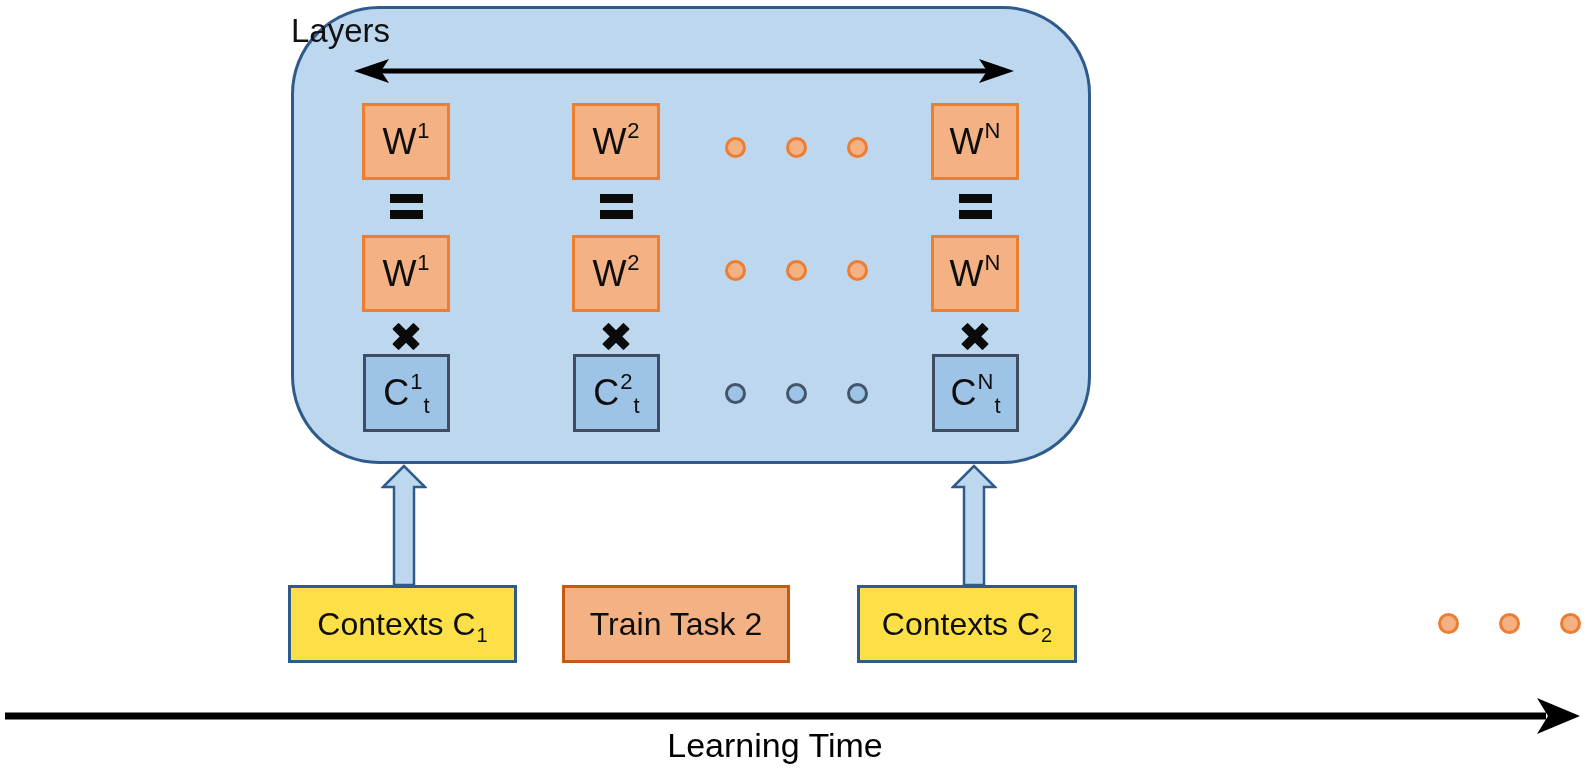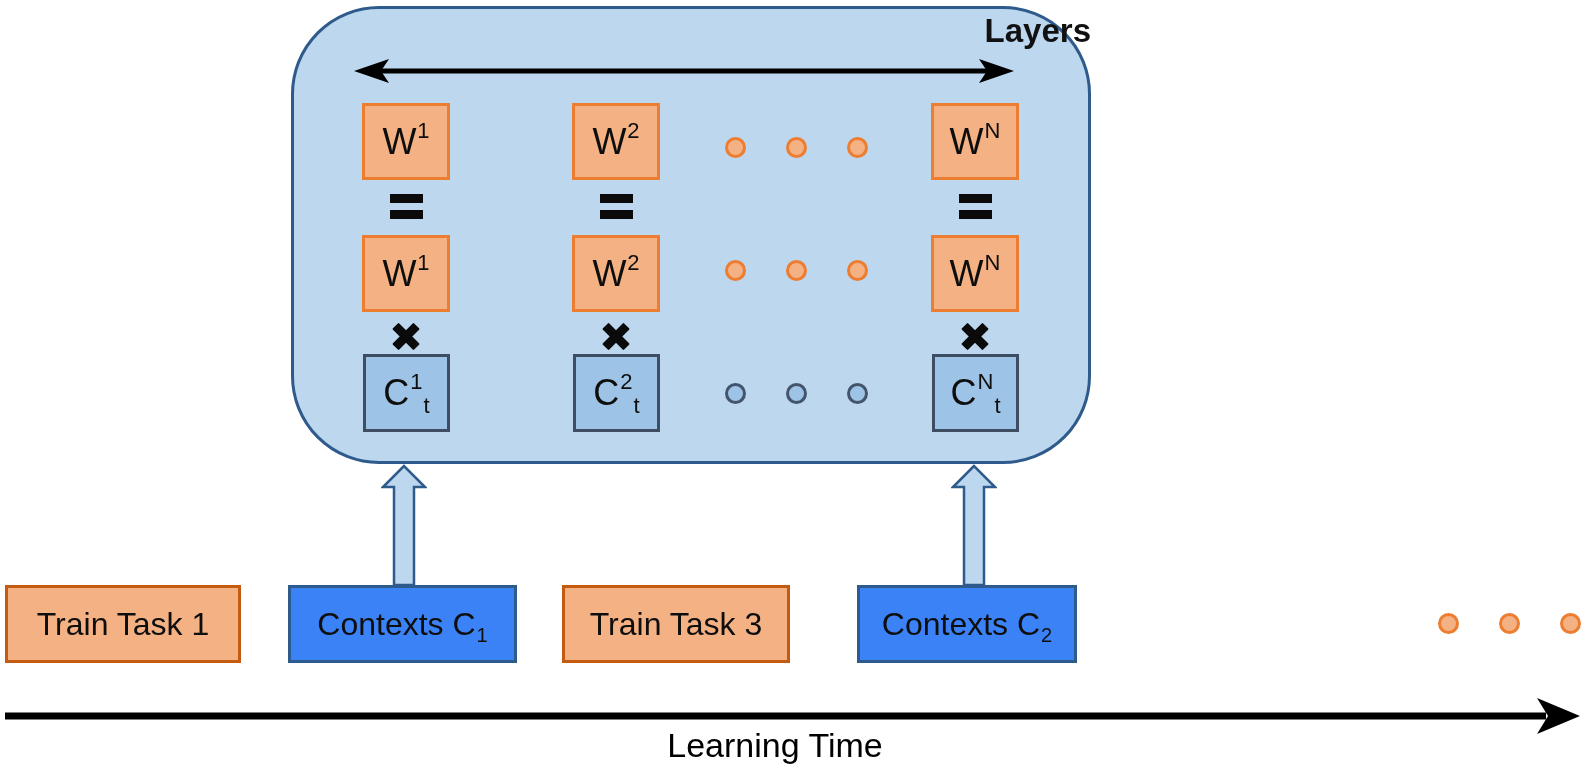--- a/index.html
+++ b/index.html
@@ -7,21 +7,21 @@
     position:relative; width:1585px; height:782px; background:#ffffff;
     font-family:"Liberation Sans", sans-serif; color:#0e0e0e; overflow:hidden;
   }
   
   .layers-panel {
     position:absolute; left:291px; top:6px; width:794px; height:452px;
     background:#BDD7EE; border:3px solid #2E5B8C; border-radius:88px;
   }
   .layers-title {
     position:absolute; left:291px; top:12px; width:800px;
-    text-align:right; font-size:33px; color:#111;font-weight:bold;
+    text-align:left; font-size:33px; color:#111;
   }
   .abs { position:absolute; }
   
   .wbox {
     position:absolute; width:82px; height:71px;
     background:#F4B183; border:3px solid #ED7D31;
     display:flex; align-items:center; justify-content:center;
     font-size:36px; line-height:1;
   }
   
@@ -49,21 +49,21 @@
   .dot { position:absolute; width:15px; height:15px; border-radius:50%; border:3px solid; }
   .dot.orange { background:#F4B183; border-color:#ED7D31; }
   .dot.blue   { background:#9DC3E6; border-color:#44546A; }
   
   .tbox {
     position:absolute; top:585px; height:72px;
     border:3px solid; display:flex; align-items:center; justify-content:center;
     font-size:32px; line-height:1; white-space:nowrap;
   }
   .tbox.task { background:#F4B183; border-color:#C55A11; }
-  .tbox.ctx  { background:#3b82f6; border-color:#2E5B8C; }
+  .tbox.ctx  { background:#fde047; border-color:#2E5B8C; }
   .bsub { font-size:20px; position:relative; top:11px; margin-left:1px; }
   .axis-label {
     position:absolute; left:275px; top:726px; width:1000px;
     text-align:center; font-size:34px; color:#000000;
   }
   svg { display:block; }
 </style>
 </head>
 <body>
 
@@ -146,29 +146,26 @@
       <span class="sub">t</span>
   </div>
 
   <svg class="abs" style="left:381px;top:464px" width="46" height="123">
     <polygon points="23,2 2,23 13,23 13,121 33,121 33,23 44,23" fill="#BDD7EE" stroke="#2E5B8C" stroke-width="2.5" stroke-linejoin="miter"></polygon>
   </svg>
   <svg class="abs" style="left:951px;top:464px" width="46" height="123">
     <polygon points="23,2 2,23 13,23 13,121 33,121 33,23 44,23" fill="#BDD7EE" stroke="#2E5B8C" stroke-width="2.5" stroke-linejoin="miter"></polygon>
   </svg>
 
-  <div class="tbox task" style="left:5px;width:230px">
-    <span>Train Task 1</span>
-  </div>
   <div class="tbox ctx" style="left:288px;width:223px">
     <span>Contexts C</span>
       <span class="bsub">1</span>
   </div>
   <div class="tbox task" style="left:562px;width:222px">
-    <span>Train Task 3</span>
+    <span>Train Task 2</span>
   </div>
   <div class="tbox ctx" style="left:857px;width:214px">
     <span>Contexts C</span>
       <span class="bsub">2</span>
   </div>
 
   <div class="dot orange" style="left:1438px;top:613px"></div>
   <div class="dot orange" style="left:1499px;top:613px"></div>
   <div class="dot orange" style="left:1560px;top:613px"></div>
 

